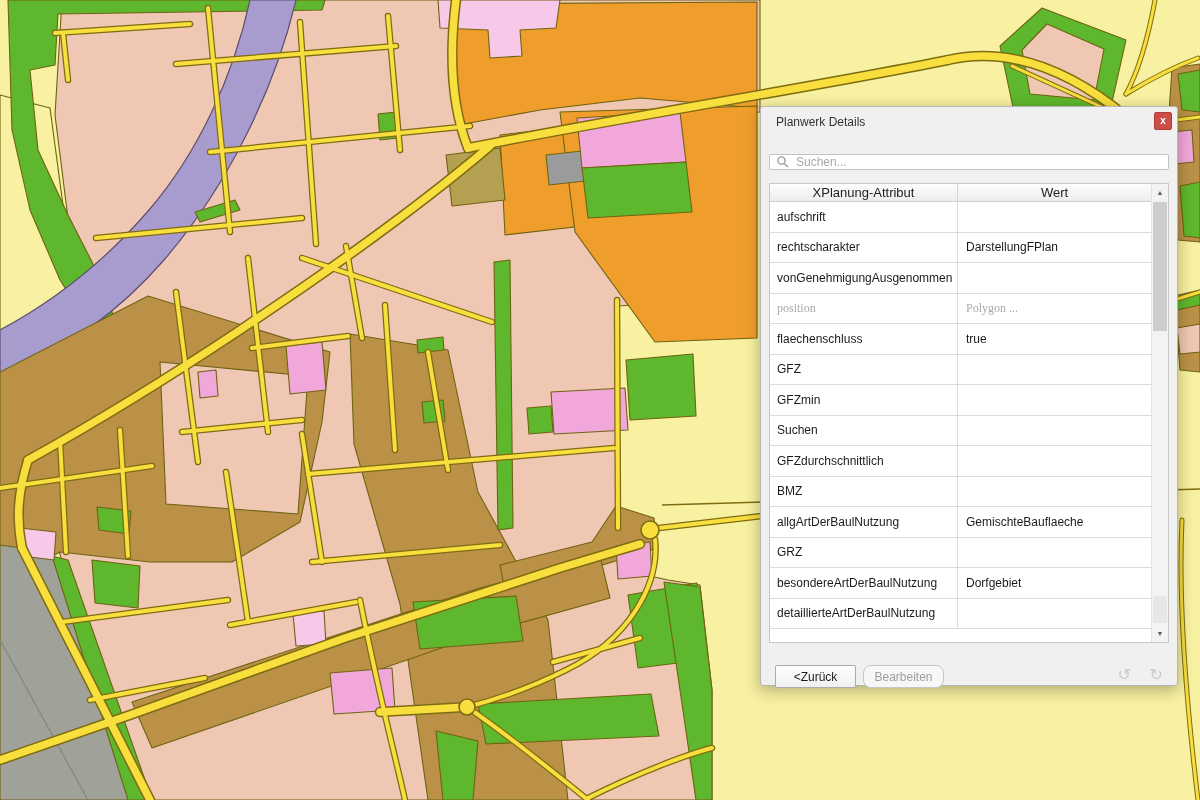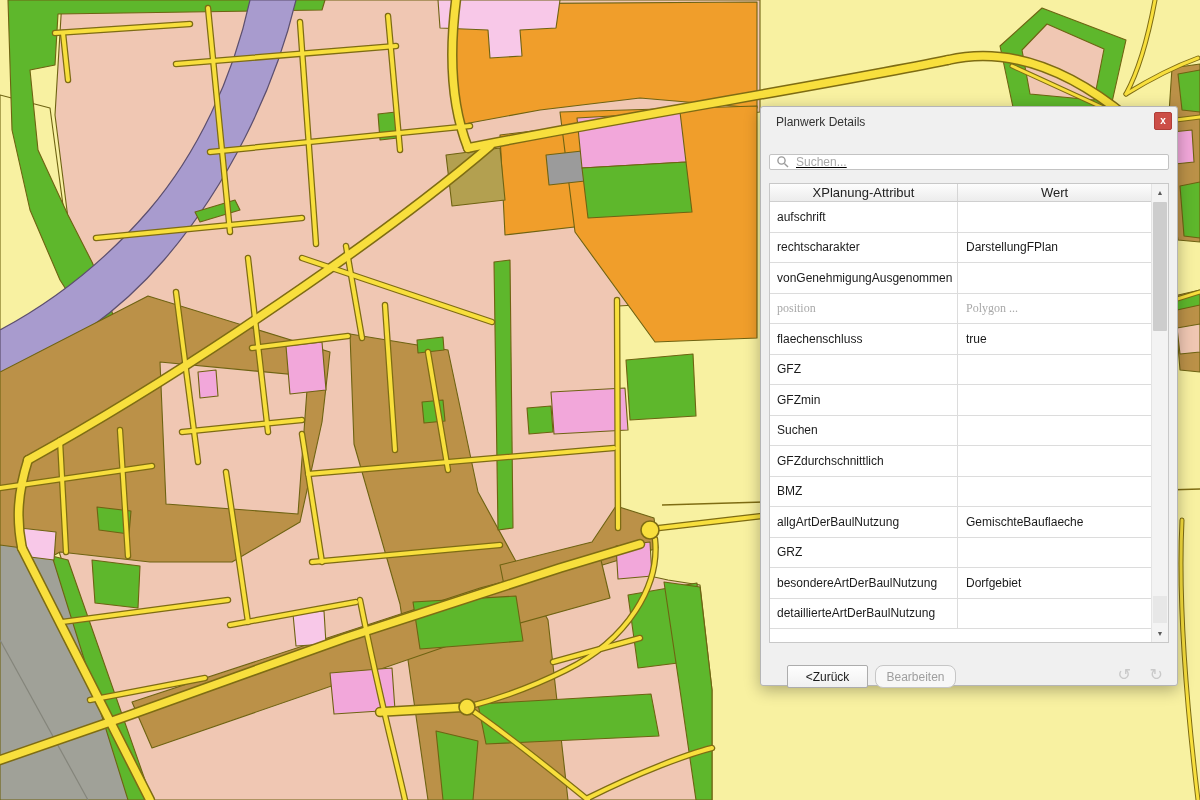--- a/index.html
+++ b/index.html
@@ -38,21 +38,21 @@
     background:var(--ui-dialog-bg);border:1px solid var(--ui-dialog-border);
     border-radius:3px;box-shadow:0 4px 16px rgba(0,0,0,.30);box-sizing:border-box;}
   .titlebar{position:absolute;left:0;top:0;right:0;height:34px;}
   .dlg-title{position:absolute;left:15px;top:8px;font-size:12px;color:var(--ui-title-text);}
   .close-btn{position:absolute;right:5px;top:5px;width:18px;height:18px;
     background:var(--ui-close-bg);border:1px solid #b03e38;border-radius:2px;
     color:var(--ui-close-text);font-size:10px;font-weight:bold;line-height:16px;
     text-align:center;padding:0;cursor:pointer;font-family:inherit;}
   .search-box{position:absolute;left:8px;top:47px;width:400px;height:16px;
     background:#fff;border:1px solid #c3c3c3;border-radius:2px;box-sizing:border-box;
-    display:flex;align-items:center;text-decoration:underline;}
+    display:flex;align-items:center;}
   .search-icon{width:14px;height:14px;margin-left:6px;flex:0 0 auto;}
   .search-box input{flex:1;border:none;outline:none;background:transparent;
     font-size:12px;color:#333;padding:0 6px;font-family:inherit;}
   .search-box input::placeholder{color:var(--ui-placeholder);}
 
   .table{position:absolute;left:8px;top:76px;width:400px;height:460px;
     background:#fff;border:1px solid #c8c8c8;box-sizing:border-box;}
   .thead{display:flex;height:17px;border-bottom:1px solid #cfcfcf;
     background:linear-gradient(#fdfdfd,#ececec);margin-right:17px;}
   .th{font-size:13px;color:var(--ui-header-text);display:flex;align-items:center;
@@ -70,21 +70,21 @@
   .scrollbar{position:absolute;right:0;top:0;bottom:0;width:17px;
     background:var(--ui-scroll-track);border-left:1px solid #e4e4e4;box-sizing:border-box;}
   .sb-btn{position:absolute;left:0;right:0;height:17px;display:flex;align-items:center;
     justify-content:center;font-size:7px;color:#5a5a5a;background:var(--ui-scroll-track);}
   .sb-btn.up{top:0;}
   .sb-btn.down{bottom:0;}
   .sb-thumb{position:absolute;left:1px;right:1px;top:18px;height:129px;
     background:var(--ui-scroll-thumb);border-radius:1px;}
   .sb-ghost{position:absolute;left:1px;right:1px;top:412px;height:27px;background:#e7e7e7;}
 
-  .footer{position:absolute;left:16px;right:0;bottom:0;height:30px;margin-top:14px;}
+  .footer{position:absolute;left:4px;right:0;bottom:0;height:30px;margin-top:14px;}
   .btn{position:absolute;top:10px;height:23px;width:81px;font-size:12px;
     font-family:inherit;background:linear-gradient(#fefefe,#f0f0f0);
     border:1px solid var(--ui-button-border);border-radius:2px;
     color:var(--ui-button-text);cursor:pointer;padding:0;}
   .btn.back{left:10px;}
   .btn.edit{left:98px;color:var(--ui-button-disabled-text);border-color:#c6c6c6;
     background:#f7f7f7;border-radius:8px;}
   .hist-icon{position:absolute;top:9px;font-size:16px;color:var(--ui-icon-disabled);
     line-height:22px;}
   .hist-icon.undo{right:46px;}

